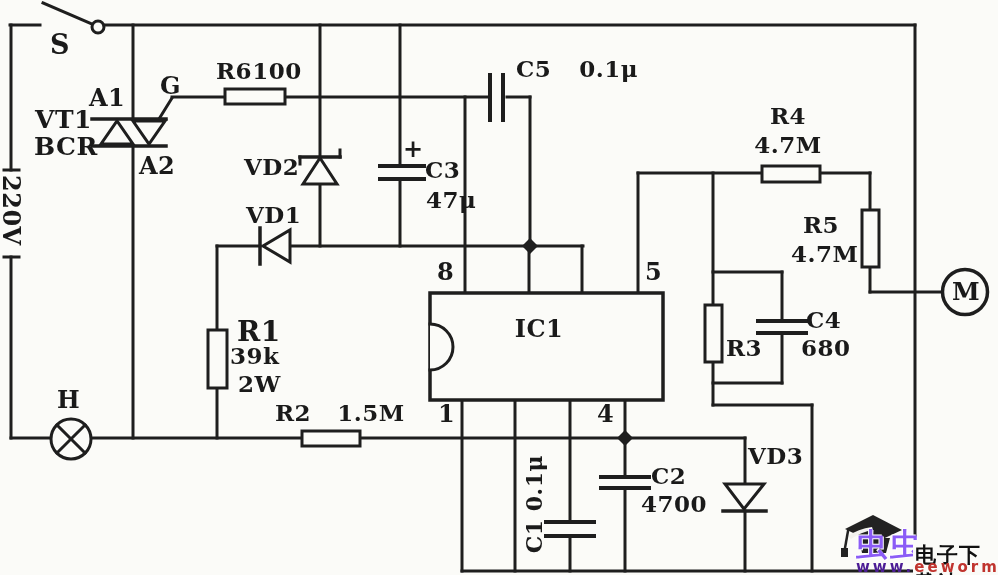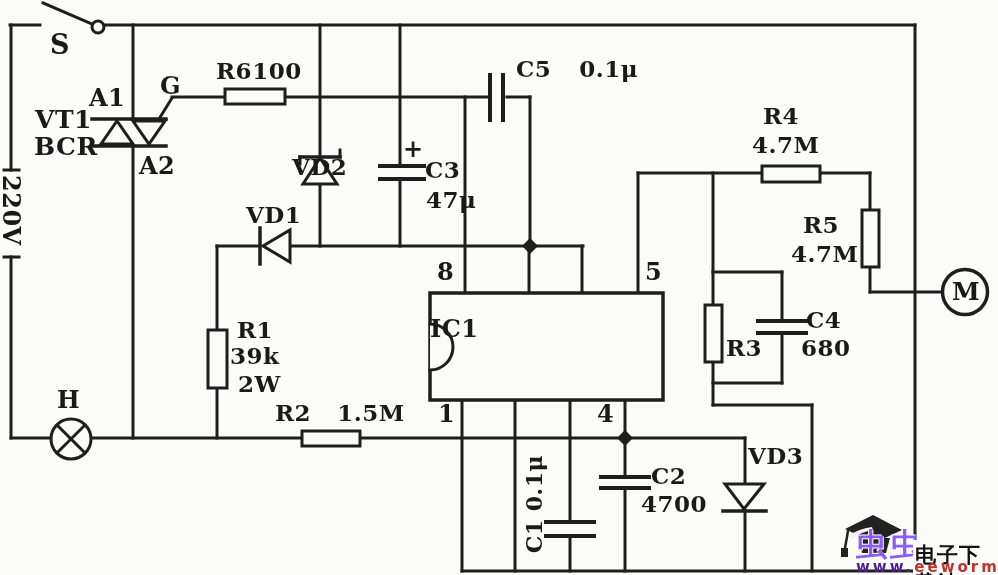--- a/index.html
+++ b/index.html
@@ -10,21 +10,21 @@
   }
   #wires-svg{position:absolute;left:0;top:0;}
   .lbl{
     position:absolute;font-weight:bold;color:#1a1a1a;line-height:1;
     white-space:nowrap;font-family:"DejaVu Serif", serif;
     letter-spacing:0.5px;
   }
   .pair{display:flex;}
   .rot-cw{transform:rotate(90deg);transform-origin:center center;text-align:center;}
   .rot-ccw{transform:rotate(-90deg);transform-origin:center center;text-align:center;}
-  .ctr{text-align:left;}
+  .ctr{text-align:center;}
   .wm-brand{
     position:absolute;color:#8b5cf6;font-weight:bold;
     font-family:"DejaVu Sans", sans-serif;letter-spacing:3px;
     text-shadow:1px 1px 0 #fff,-1px -1px 0 #fff;
   }
   .wm-site{
     position:absolute;color:#111;font-weight:bold;
     font-family:"DejaVu Sans", sans-serif;letter-spacing:1px;
     background:#fbfbf8;padding:1px 2px;
   }
@@ -196,44 +196,44 @@
   <div class="lbl pair" style="left:216px;top:59px;font-size:23px;">
     <span>R6</span>
     <span>100</span>
   </div>
 
   <div class="lbl pair" style="left:516px;top:57px;font-size:23px;gap:28px;">
     <span>C5</span>
     <span>0.1μ</span>
   </div>
 
-  <div class="lbl" style="left:244px;top:155px;font-size:23px;margin-left:48px;">VD2</div>
+  <div class="lbl" style="left:244px;top:155px;font-size:23px;">VD2</div>
   <div class="lbl" style="left:246px;top:203px;font-size:23px;">VD1</div>
 
   <div class="lbl" style="left:403px;top:137px;font-size:24px;">+</div>
   <div class="lbl" style="left:425px;top:158px;font-size:23px;">C3</div>
   <div class="lbl" style="left:426px;top:188px;font-size:23px;">47μ</div>
 
-  <div class="lbl" style="left:237px;top:318px;font-size:23px;">R1</div>
+  <div class="lbl" style="left:237px;top:318px;font-size:28px;">R1</div>
   <div class="lbl" style="left:230px;top:344px;font-size:23px;">39k</div>
   <div class="lbl" style="left:238px;top:372px;font-size:23px;">2W</div>
 
   <div class="lbl pair" style="left:275px;top:401px;font-size:23px;gap:26px;">
     <span>R2</span>
     <span>1.5M</span>
   </div>
 
   <div class="lbl" style="left:57px;top:388px;font-size:24px;">H</div>
 
   <div class="lbl" style="left:437px;top:260px;font-size:24px;">8</div>
   <div class="lbl" style="left:645px;top:260px;font-size:24px;">5</div>
   <div class="lbl" style="left:438px;top:402px;font-size:24px;">1</div>
   <div class="lbl" style="left:597px;top:402px;font-size:24px;">4</div>
 
-  <div class="lbl ctr" style="left:430px;top:317px;width:196px;font-size:24px;">IC1</div>
+  <div class="lbl ctr" style="left:430px;top:317px;width:196px;font-size:24px;padding-left:11px;">IC1</div>
 
   <div class="lbl ctr" style="left:763px;top:104px;width:50px;font-size:23px;">R4</div>
   <div class="lbl ctr" style="left:752px;top:133px;width:72px;font-size:23px;">4.7M</div>
 
   <div class="lbl" style="left:803px;top:213px;font-size:23px;">R5</div>
   <div class="lbl" style="left:791px;top:242px;font-size:23px;">4.7M</div>
 
   <div class="lbl" style="left:726px;top:336px;font-size:23px;">R3</div>
 
   <div class="lbl" style="left:806px;top:308px;font-size:23px;">C4</div>

